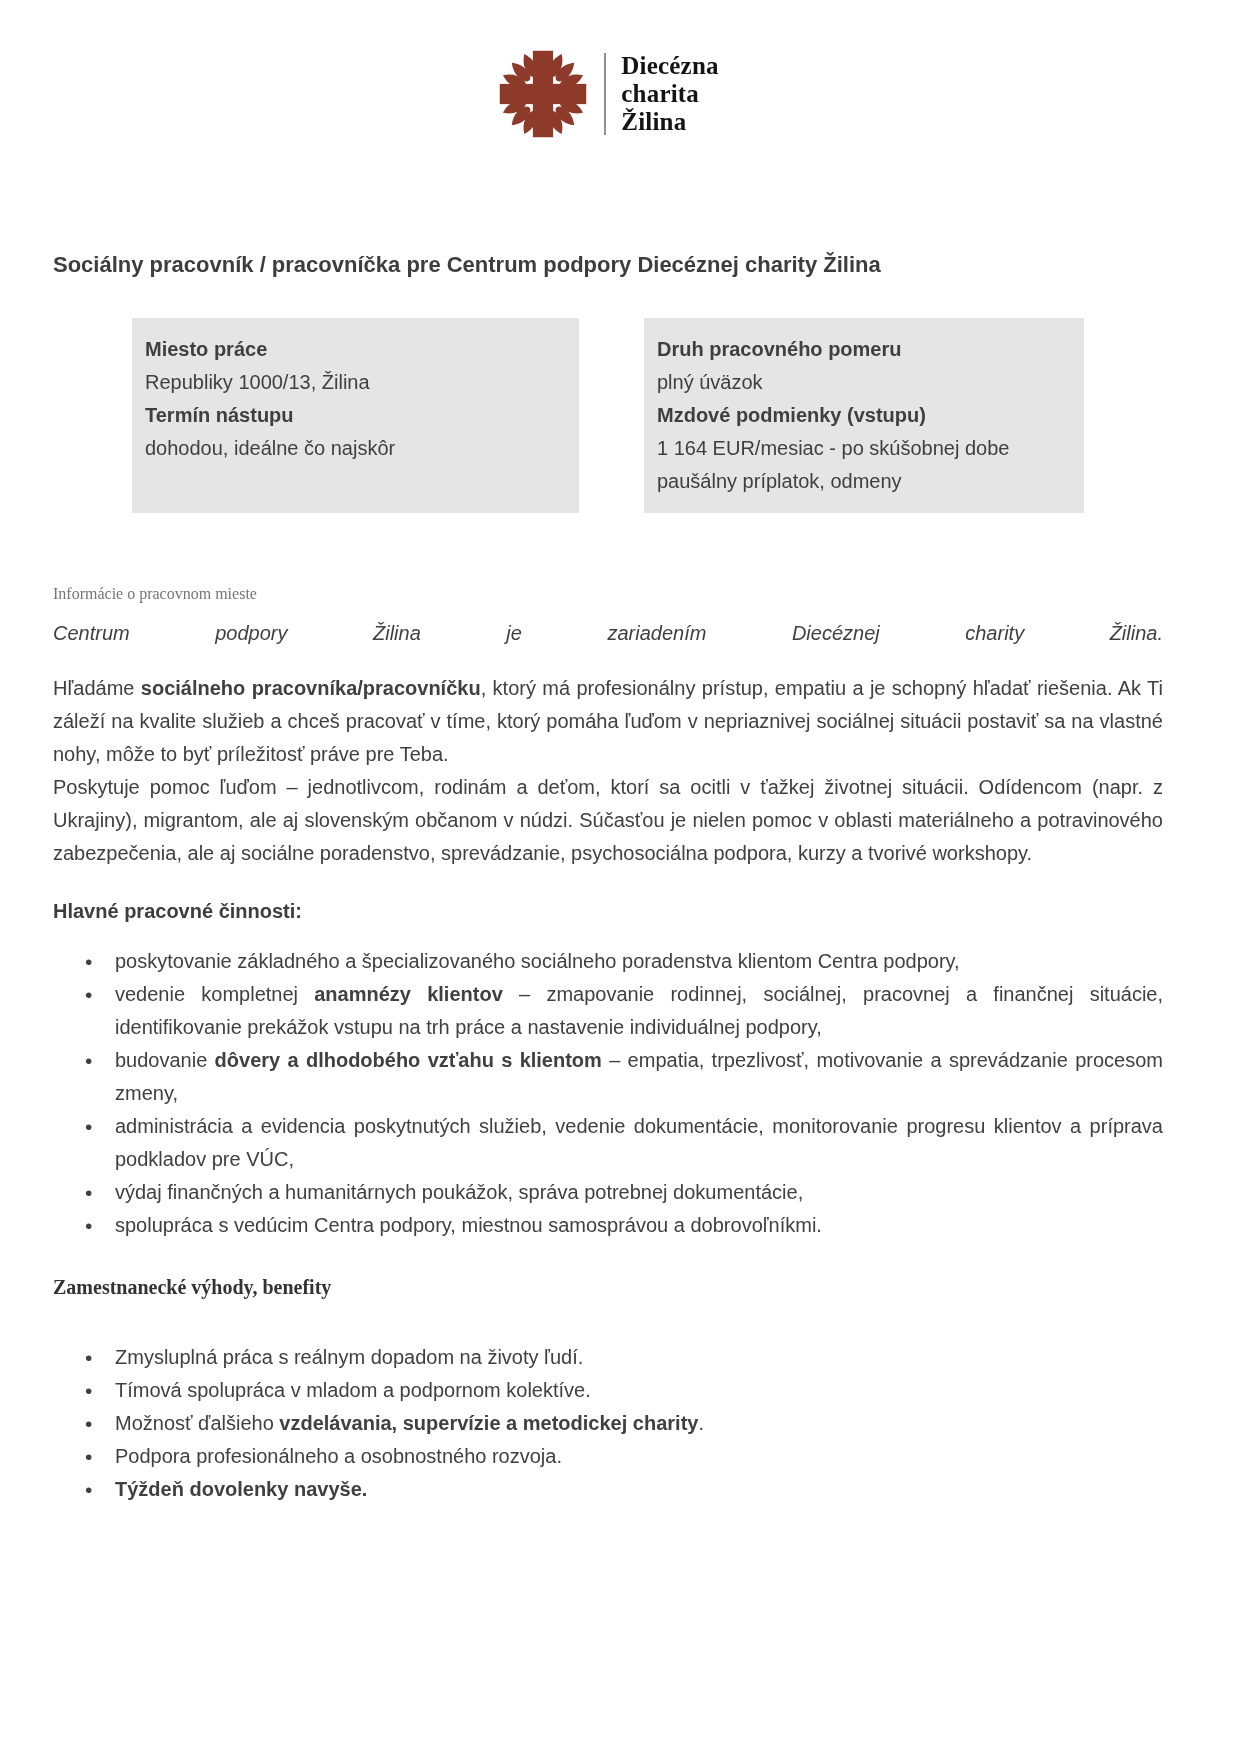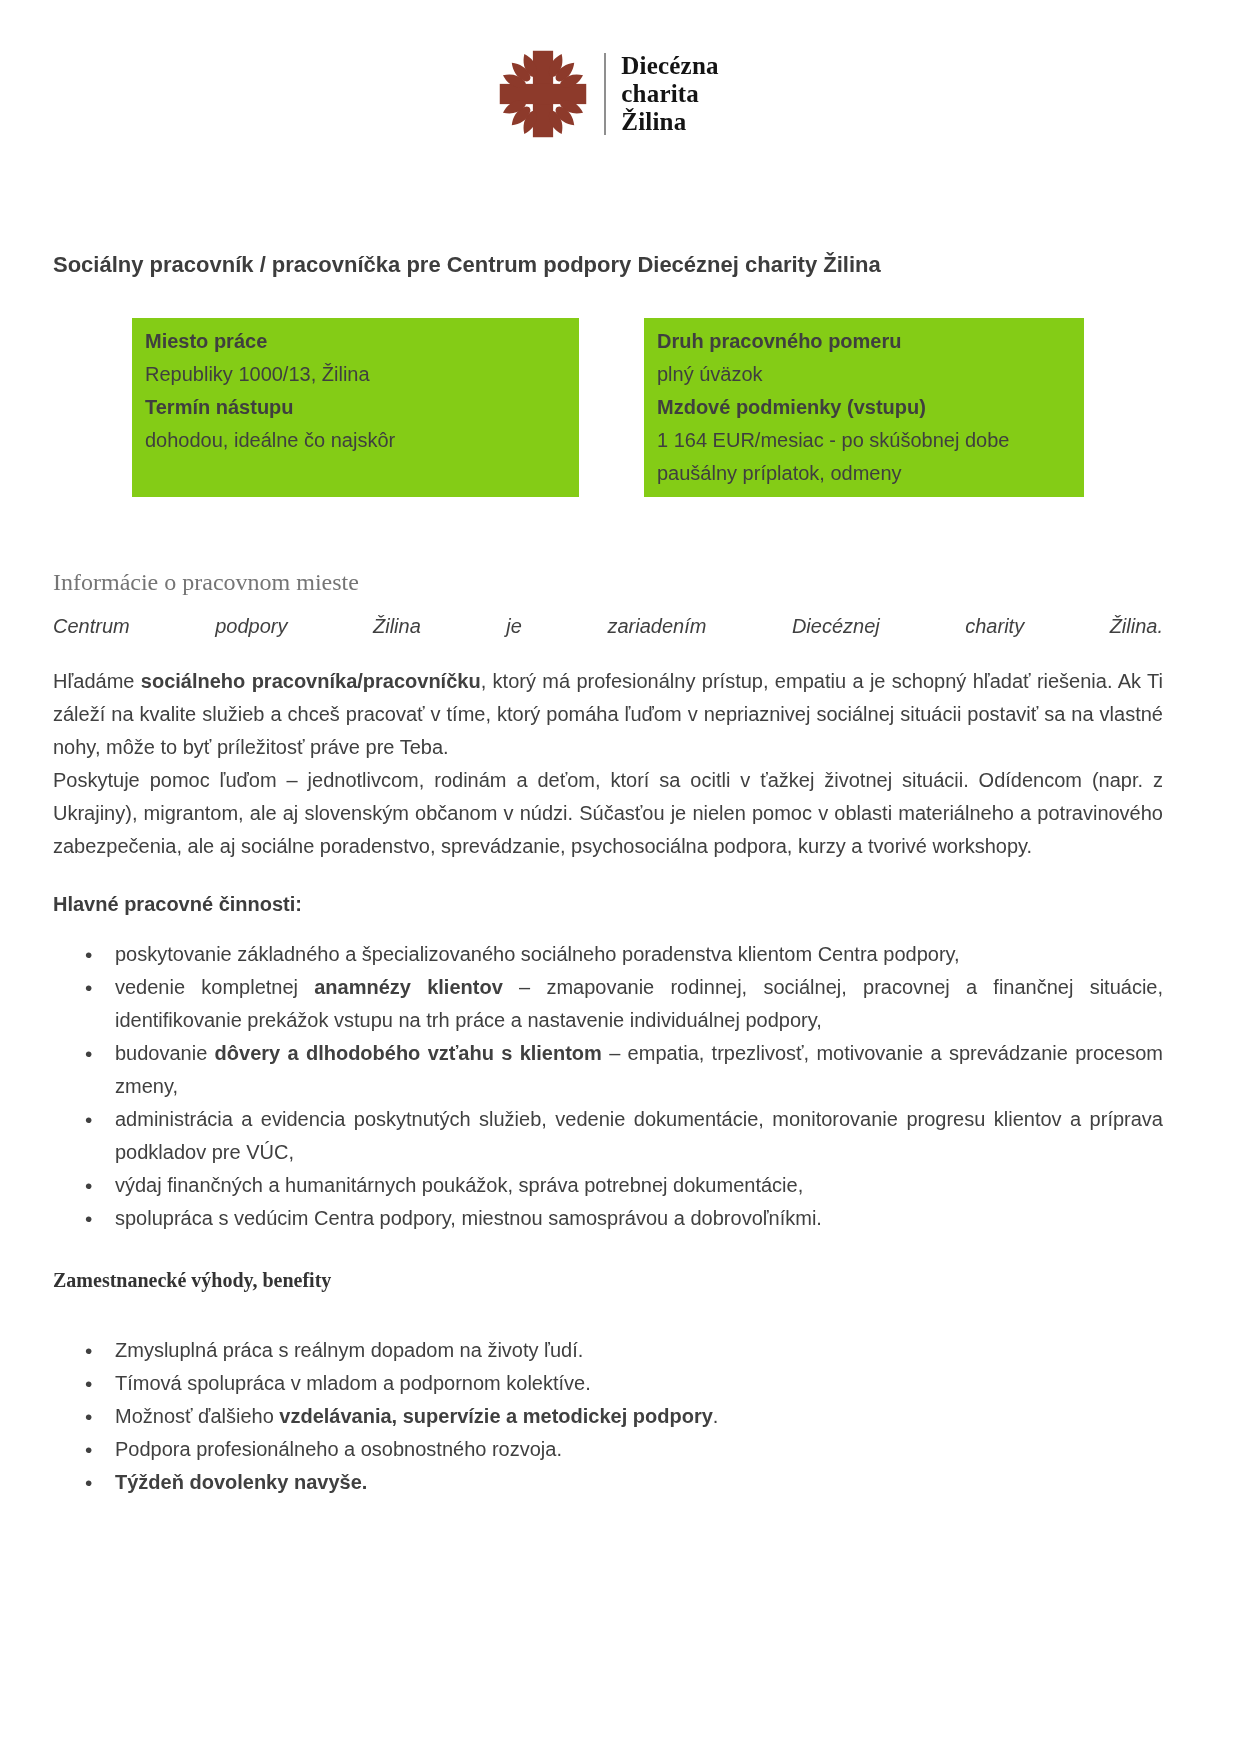--- a/index.html
+++ b/index.html
@@ -17,27 +17,27 @@
   .logo{display:flex;align-items:center;gap:15px;height:92px;}
   .logo svg{display:block;}
   .logo-divider{width:2px;height:82px;background:#8f8f8f;}
   .logo-text{font-family:"Liberation Serif", serif;font-weight:bold;font-size:25px;line-height:28px;color:#141414;letter-spacing:.2px;}
 
   
   .job-title{margin-top:112px;font-weight:bold;font-size:22px;color:#3d3d3d;}
 
   
   .boxes{margin-top:40px;display:flex;justify-content:center;gap:65px;}
-  .info-box{box-sizing:border-box;background:#84cc16;padding:7px 13px;font-size:20px;line-height:33px;color:#3f3f3f;}
+  .info-box{box-sizing:border-box;background:#e5e5e5;padding:15px 13px;font-size:20px;line-height:33px;color:#3f3f3f;}
   .info-box.left{width:447px;}
   .info-box.right{width:440px;}
   .info-box .lbl{font-weight:bold;}
 
   
-  .section-label{margin-top:72px;font-family:"Liberation Serif", serif;font-size:24px;color:#757575;}
+  .section-label{margin-top:72px;font-family:"Liberation Serif", serif;font-size:16px;color:#757575;}
 
   
   .h-serif{margin-top:34px;font-family:"Liberation Serif", serif;font-weight:bold;font-size:20px;color:#333333;}
   .h-sans{margin-top:30px;font-weight:bold;font-size:20px;color:#3d3d3d;}
 
   
   .para{font-size:20px;line-height:33px;text-align:justify;color:#404040;}
   .para.gap{margin-top:22px;}
   .line-full{font-size:20px;line-height:33px;text-align:justify;text-align-last:justify;color:#404040;margin-top:14px;font-style:italic;}
   .b{font-weight:bold;}
@@ -120,18 +120,18 @@
       <li><span>budovanie </span><span class="b">dôvery a dlhodobého vzťahu s klientom</span><span> – empatia, trpezlivosť, motivovanie a sprevádzanie procesom zmeny,</span></li>
       <li><span>administrácia a evidencia poskytnutých služieb, vedenie dokumentácie, monitorovanie progresu klientov a príprava podkladov pre VÚC,</span></li>
       <li><span>výdaj finančných a humanitárnych poukážok, správa potrebnej dokumentácie,</span></li>
       <li><span>spolupráca s vedúcim Centra podpory, miestnou samosprávou a dobrovoľníkmi.</span></li>
     </ul>
 
   <div class="h-serif h-benefits">Zamestnanecké výhody, benefity</div>
   <ul class="bullets benefits">
       <li><span>Zmysluplná práca s reálnym dopadom na životy ľudí.</span></li>
       <li><span>Tímová spolupráca v mladom a podpornom kolektíve.</span></li>
-      <li><span>Možnosť ďalšieho </span><span class="b">vzdelávania, supervízie a metodickej podpory</span><span>.</span></li>
+      <li><span>Možnosť ďalšieho </span><span class="b">vzdelávania, supervízie a metodickej charity</span><span>.</span></li>
       <li><span>Podpora profesionálneho a osobnostného rozvoja.</span></li>
       <li><span class="b">Týždeň dovolenky navyše.</span></li>
     </ul>
 
 </div>
 
 </body></html>

